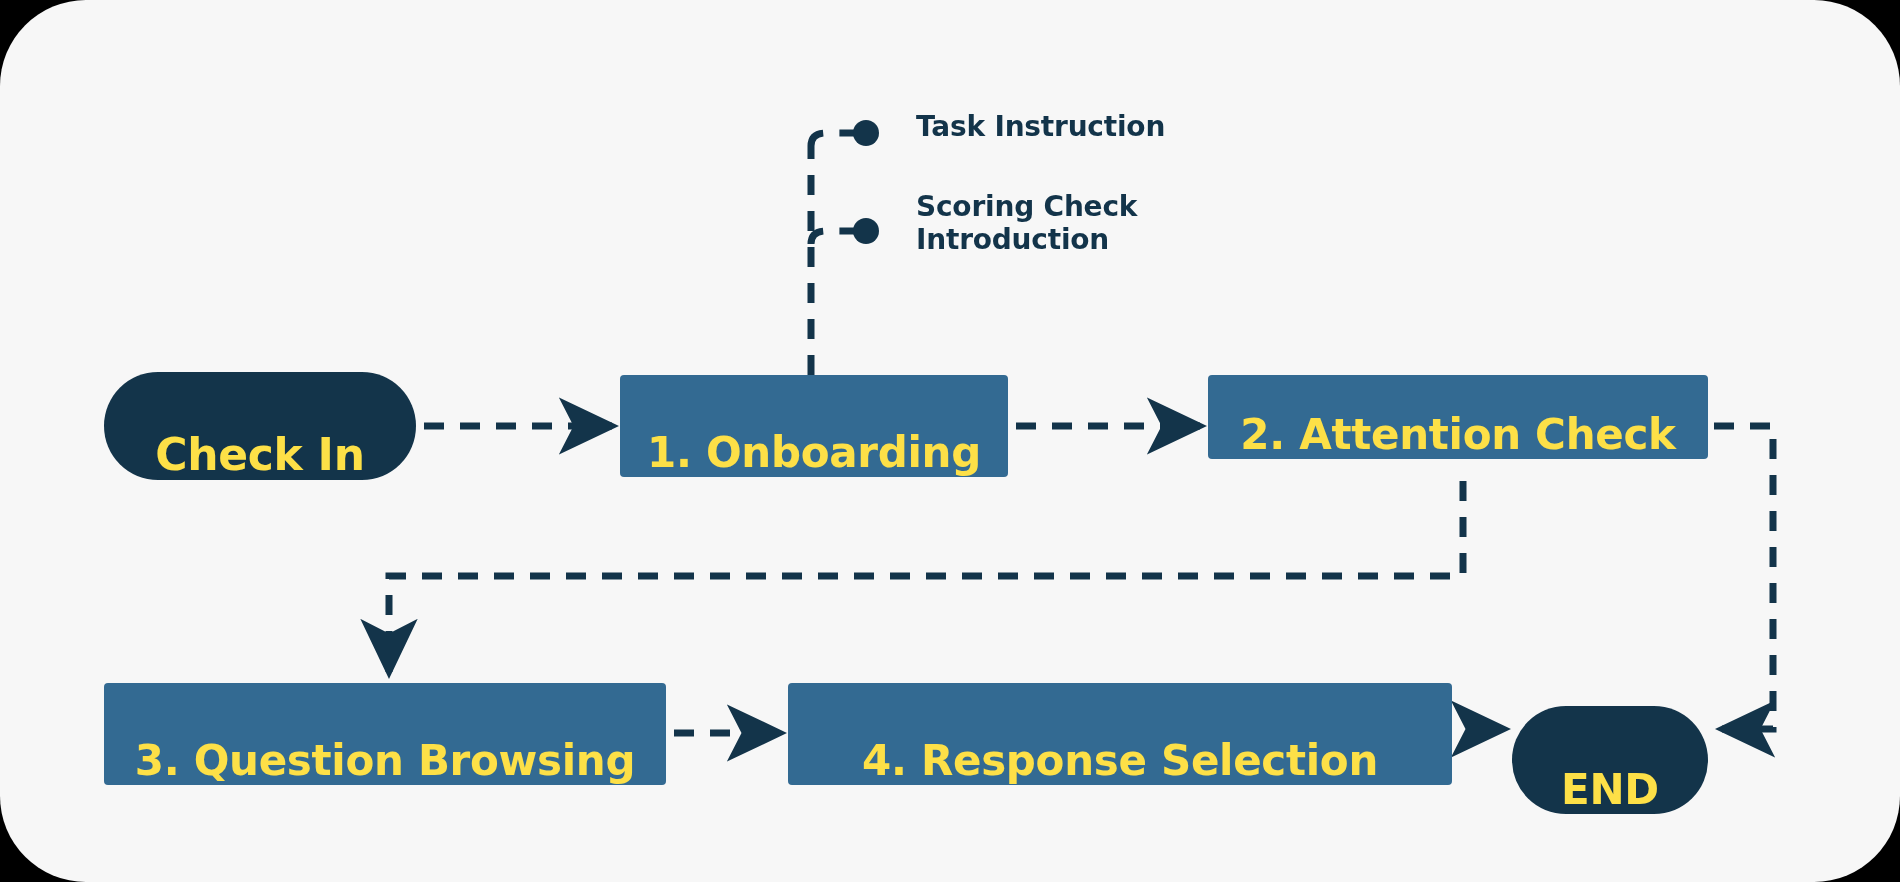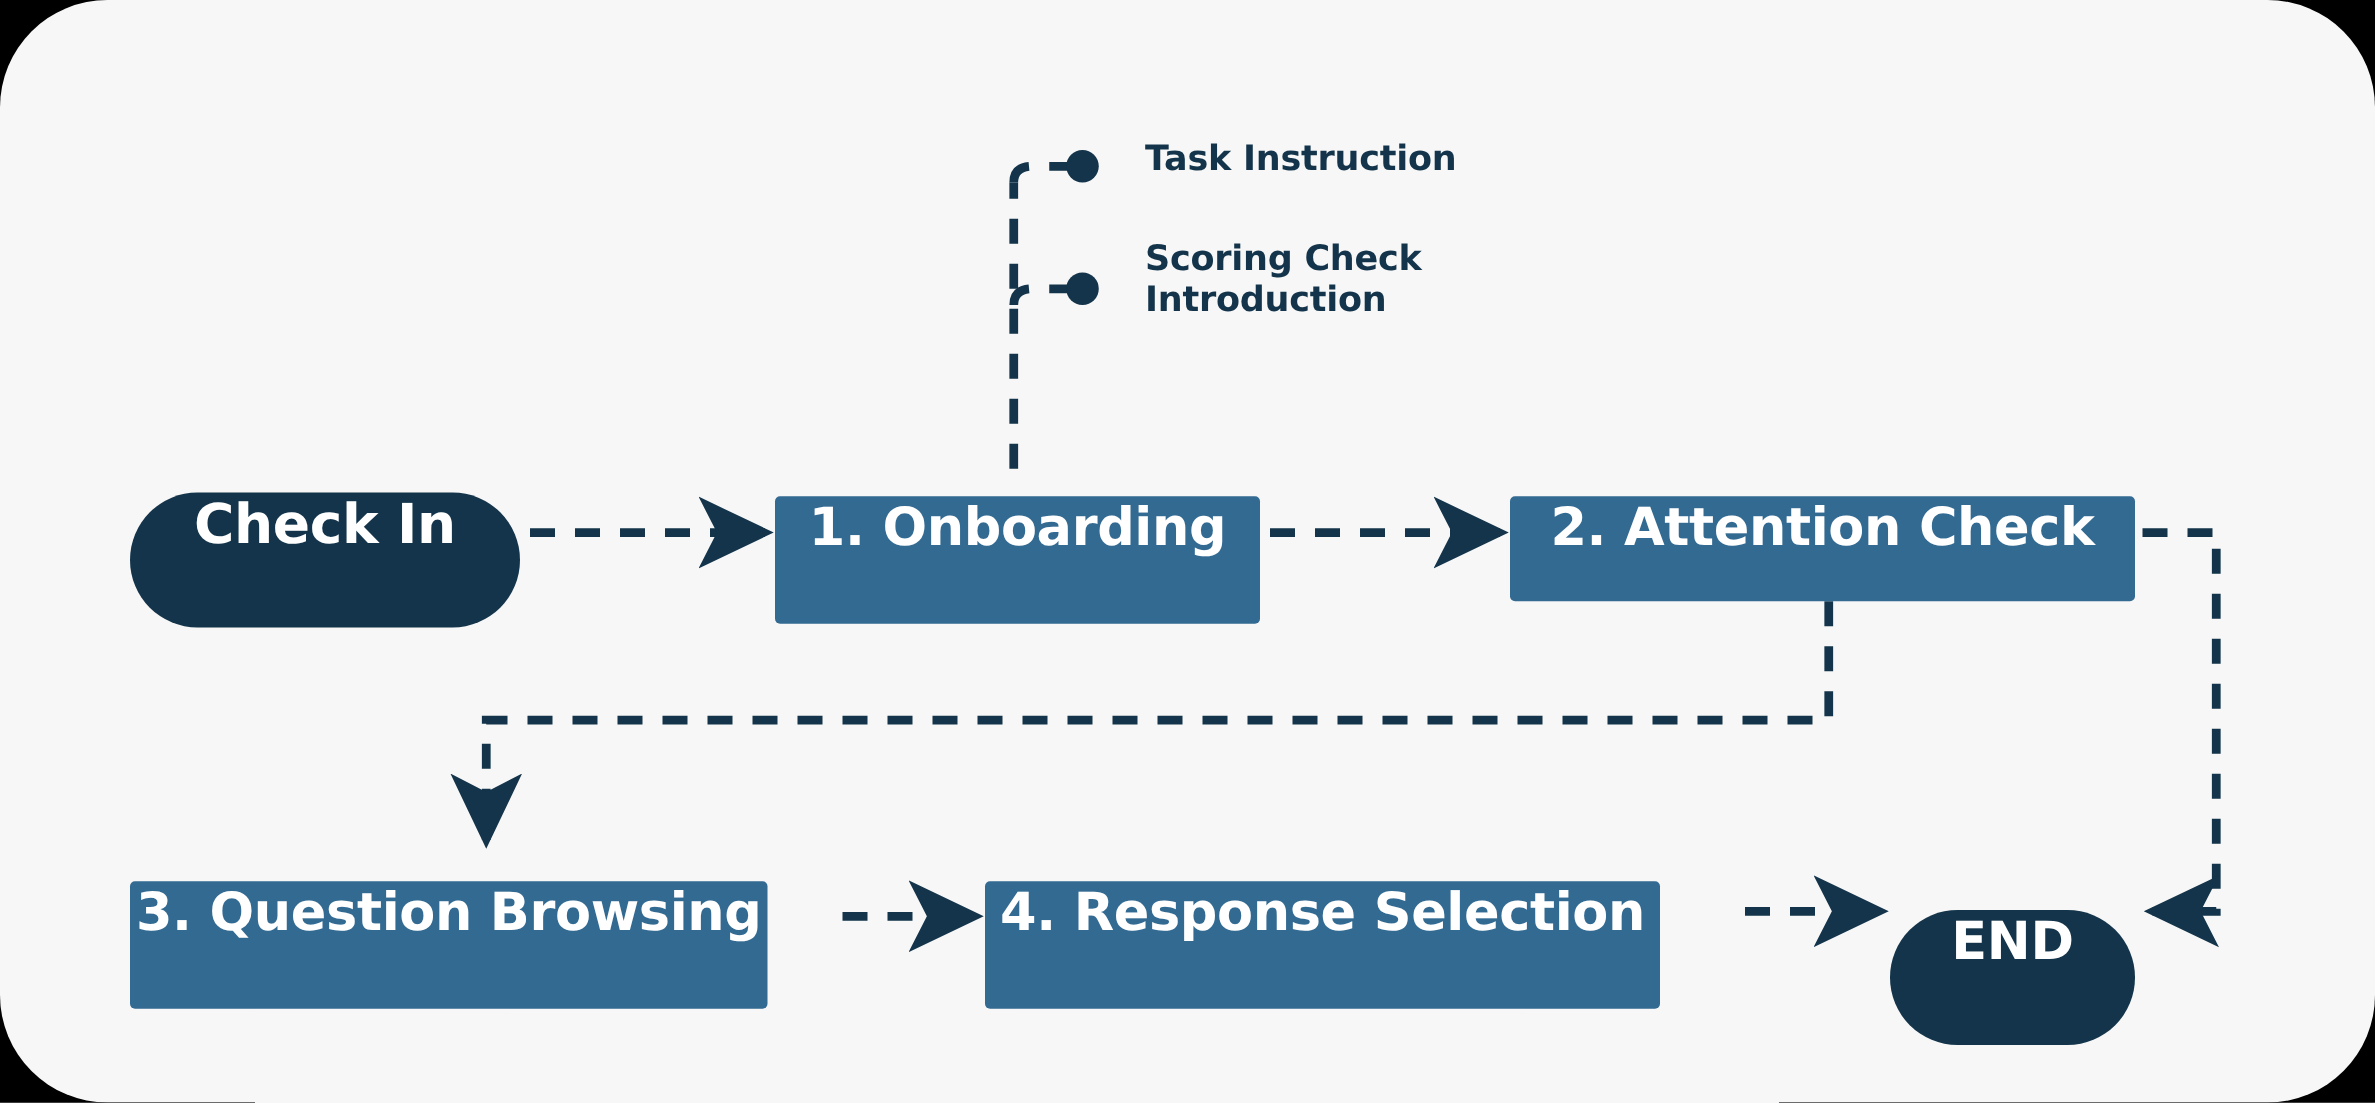--- a/index.html
+++ b/index.html
@@ -24,29 +24,28 @@
     position: absolute;
     left: 0;
     top: 0;
     width: 1900px;
     height: 882px;
     pointer-events: none;
   }
   .node {
     position: absolute;
     display: flex;
-    align-items: flex-start;
+    align-items: flex-end;
     justify-content: center;
     box-sizing: border-box;
-    color: #ffffff;
+    color: #fde047;
     font-weight: 700;
     letter-spacing: -0.3px;
     white-space: nowrap;
     z-index: 2;
-    margin-top: 22px;
   }
   .node-terminal {
     background: #13344A;
     border-radius: 999px;
   }
   .node-step {
     background: #336A92;
     border-radius: 4px;
   }
   .annotation {
@@ -55,22 +54,22 @@
     font-weight: 700;
     font-size: 28px;
     line-height: 1.18;
     letter-spacing: -0.2px;
     z-index: 2;
   }
   
   #node-checkin      { left: 104px;  top: 372px; width: 312px; height: 108px; font-size: 44px; }
   #node-onboarding   { left: 620px;  top: 375px; width: 388px; height: 102px; font-size: 42px; }
   #node-attention    { left: 1208px; top: 375px; width: 500px; height: 84px; font-size: 42px; }
-  #node-question     { left: 104px;  top: 683px; width: 510px; height: 102px; font-size: 42px; }
-  #node-response     { left: 788px;  top: 683px; width: 540px; height: 102px; font-size: 42px; }
+  #node-question     { left: 104px;  top: 683px; width: 562px; height: 102px; font-size: 42px; }
+  #node-response     { left: 788px;  top: 683px; width: 664px; height: 102px; font-size: 42px; }
   #node-end          { left: 1512px; top: 706px; width: 196px; height: 108px; font-size: 42px; }
 
   #ann-task    { left: 916px; top: 110px; }
   #ann-scoring { left: 916px; top: 190px; }
 </style>
 </head>
 <body>
 
 <div id="canvas">
 

